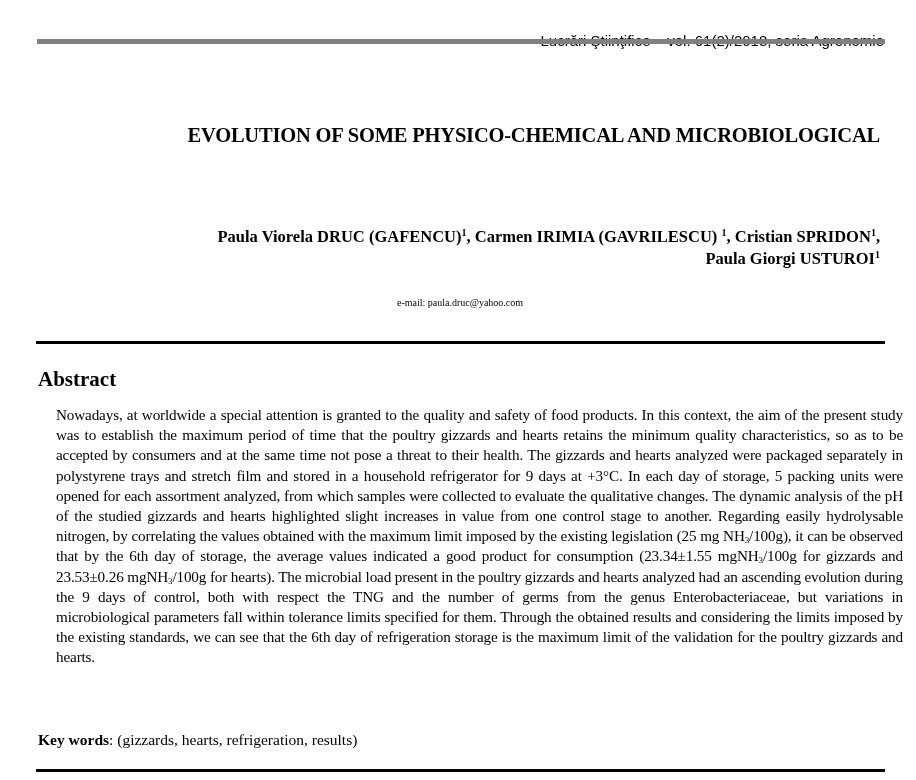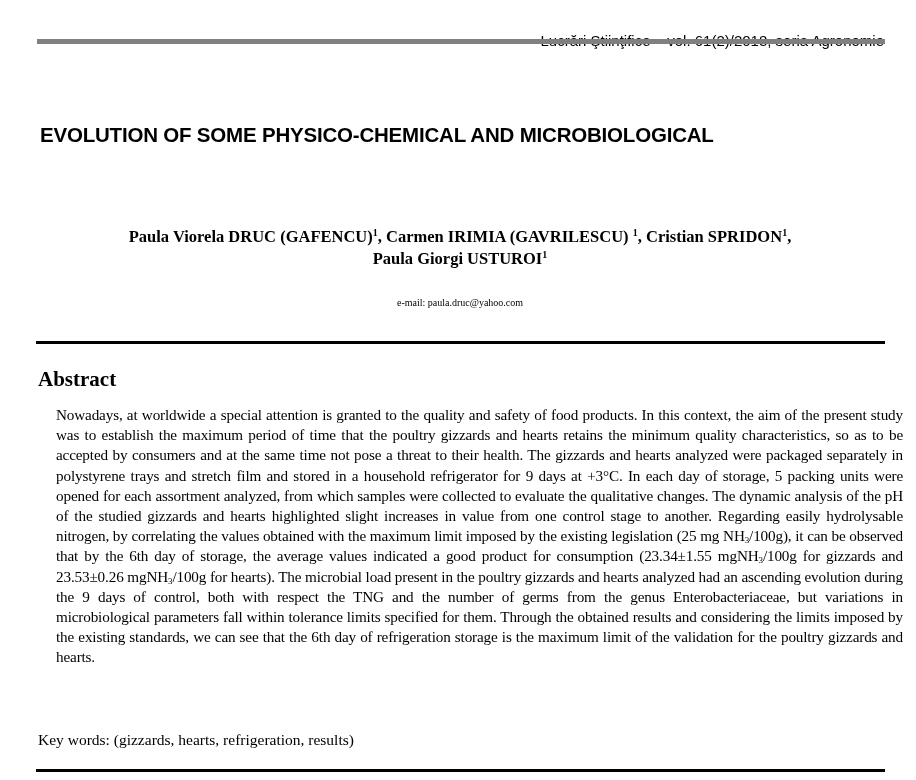--- a/index.html
+++ b/index.html
@@ -8,27 +8,27 @@
     position: absolute; right: 32px; top: 16px;
     font-family: "Liberation Sans", sans-serif; font-size: 15px; color: #000;
     white-space: nowrap;
     margin-top: 16px;
   }
   .head-rule {
     position: absolute; left: 37px; top: 39px; width: 848px; height: 5px; background: #808080;
   }
   .title {
     position: absolute; left: 40px; width: 840px; top: 122px;
-    font-family: Liberation Sans, sans-serif; font-weight: bold; font-size: 20.5px;
-    line-height: 26px; text-align: left; letter-spacing: -0.2px;
+    font-family: Liberation Serif, serif; font-weight: bold; font-size: 20.5px;
+    line-height: 26px; text-align: right; letter-spacing: -0.2px;
   }
   .authors {
     position: absolute; left: 40px; width: 840px; top: 226px;
     font-family: "Liberation Serif", serif; font-weight: bold; font-size: 16.5px;
-    line-height: 22px; text-align: center;
+    line-height: 22px; text-align: right;
   }
   .authors sup { font-size: 10px; vertical-align: 6px; line-height: 0; }
   .email {
     position: absolute; left: 40px; width: 840px; top: 297px;
     font-family: "Liberation Serif", serif; font-size: 10px; text-align: center;
   }
   .rule {
     position: absolute; left: 36px; width: 849px; height: 3px; background: #000;
   }
   .rule.top { top: 341px; }
@@ -40,21 +40,21 @@
   .abstract-body {
     position: absolute; left: 56px; width: 847px; top: 405px;
     font-family: Liberation Serif, serif; font-size: 15.2px; line-height: 20.2px;
     text-align: justify; letter-spacing: -0.15px;
   }
   .abstract-body sub { font-size: 9px; vertical-align: -2px; line-height: 0; }
   .keywords {
     position: absolute; left: 38px; top: 731px;
     font-family: "Liberation Serif", serif; font-size: 15.5px;
   }
-  .keywords b { font-weight: normal; }
+  .keywords b { font-weight: bold; }
 </style>
 </head>
 <body>
 
 <div class="running-head">Lucrări Ştiinţifice – vol. 61(2)/2018, seria Agronomie</div>
 <div class="head-rule"></div>
 
 <div class="title">
   <div>EVOLUTION OF SOME PHYSICO-CHEMICAL AND MICROBIOLOGICAL</div>
 </div>

